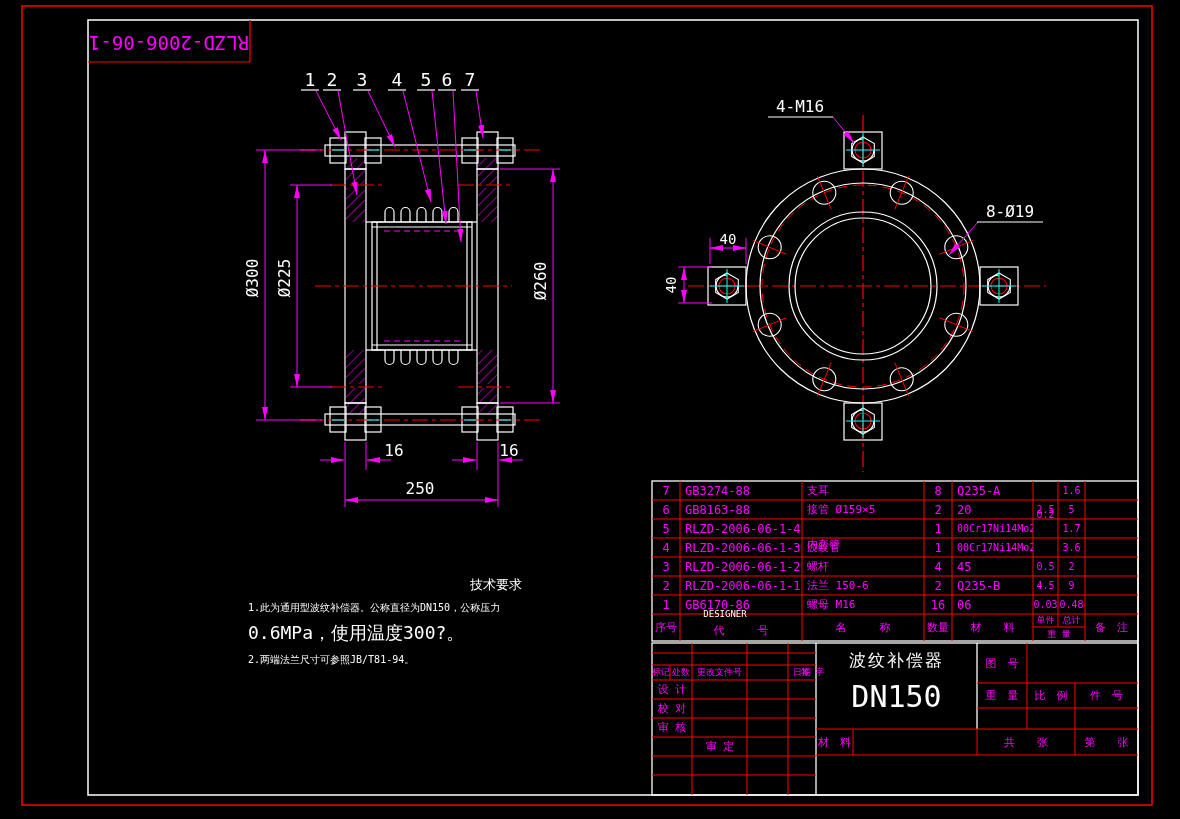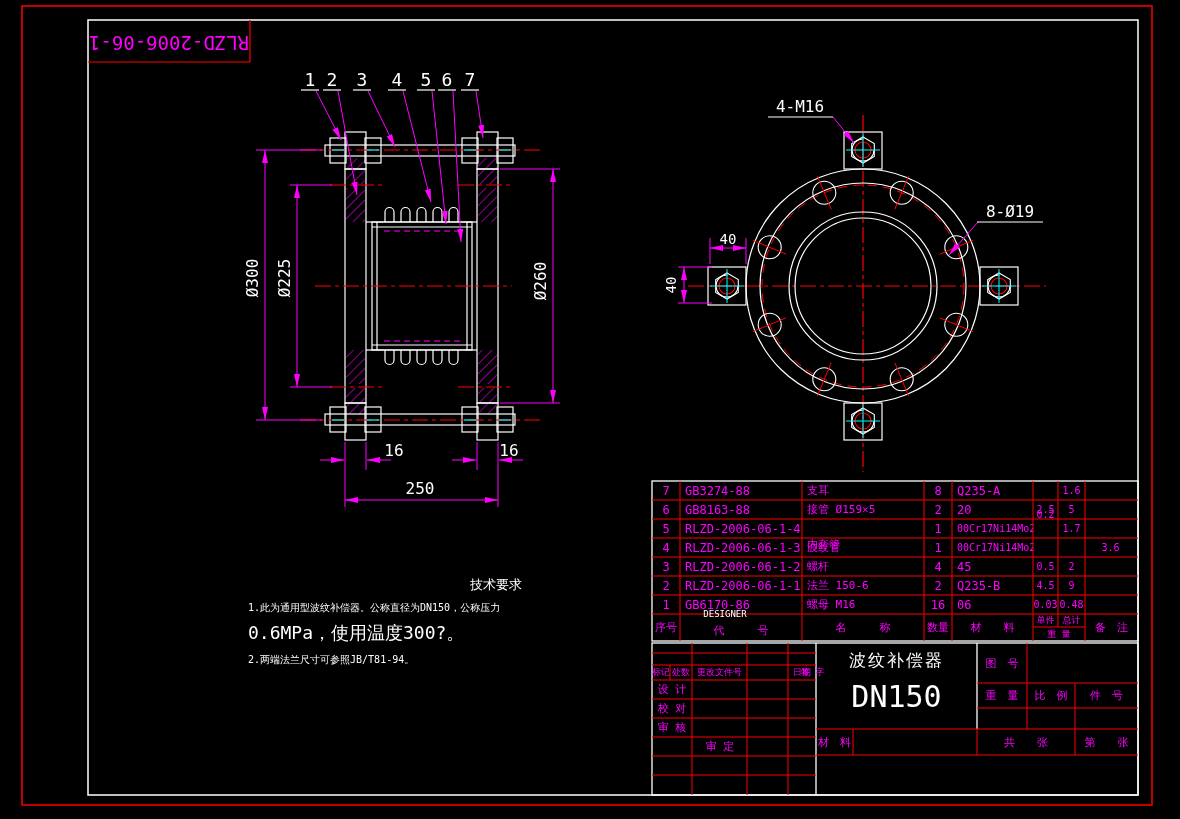--- a/index.html
+++ b/index.html
@@ -369,21 +369,21 @@
   <div class="cell left small" style="left:952px;top:519px;width:81px;height:19px;">00Cr17Ni14Mo2</div>
   <div class="cell small" style="left:1033px;top:519px;width:25px;height:19px;"></div>
   <div class="cell small" style="left:1058px;top:519px;width:27px;height:19px;">1.7</div>
 
   <div class="cell" style="left:652px;top:538px;width:28px;height:19px;">4</div>
   <div class="cell left" style="left:680px;top:538px;width:122px;height:19px;">RLZD-2006-06-1-3</div>
   <div class="cell left cjk" style="left:802px;top:538px;width:122px;height:19px;">波纹管</div>
   <div class="cell" style="left:924px;top:538px;width:28px;height:19px;">1</div>
   <div class="cell left small" style="left:952px;top:538px;width:81px;height:19px;">00Cr17Ni14Mo2</div>
   <div class="cell small" style="left:1033px;top:538px;width:25px;height:19px;"></div>
-  <div class="cell small" style="left:1058px;top:538px;width:27px;height:19px;padding-left:39px;">3.6</div>
+  <div class="cell small" style="left:1058px;top:538px;width:27px;height:19px;">3.6</div>
 
   <div class="cell" style="left:652px;top:557px;width:28px;height:19px;">3</div>
   <div class="cell left" style="left:680px;top:557px;width:122px;height:19px;">RLZD-2006-06-1-2</div>
   <div class="cell left cjk" style="left:802px;top:557px;width:122px;height:19px;">螺杆</div>
   <div class="cell" style="left:924px;top:557px;width:28px;height:19px;">4</div>
   <div class="cell left" style="left:952px;top:557px;width:81px;height:19px;">45</div>
   <div class="cell small" style="left:1033px;top:557px;width:25px;height:19px;">0.5</div>
   <div class="cell small" style="left:1058px;top:557px;width:27px;height:19px;">2</div>
 
   <div class="cell" style="left:652px;top:576px;width:28px;height:19px;">2</div>

